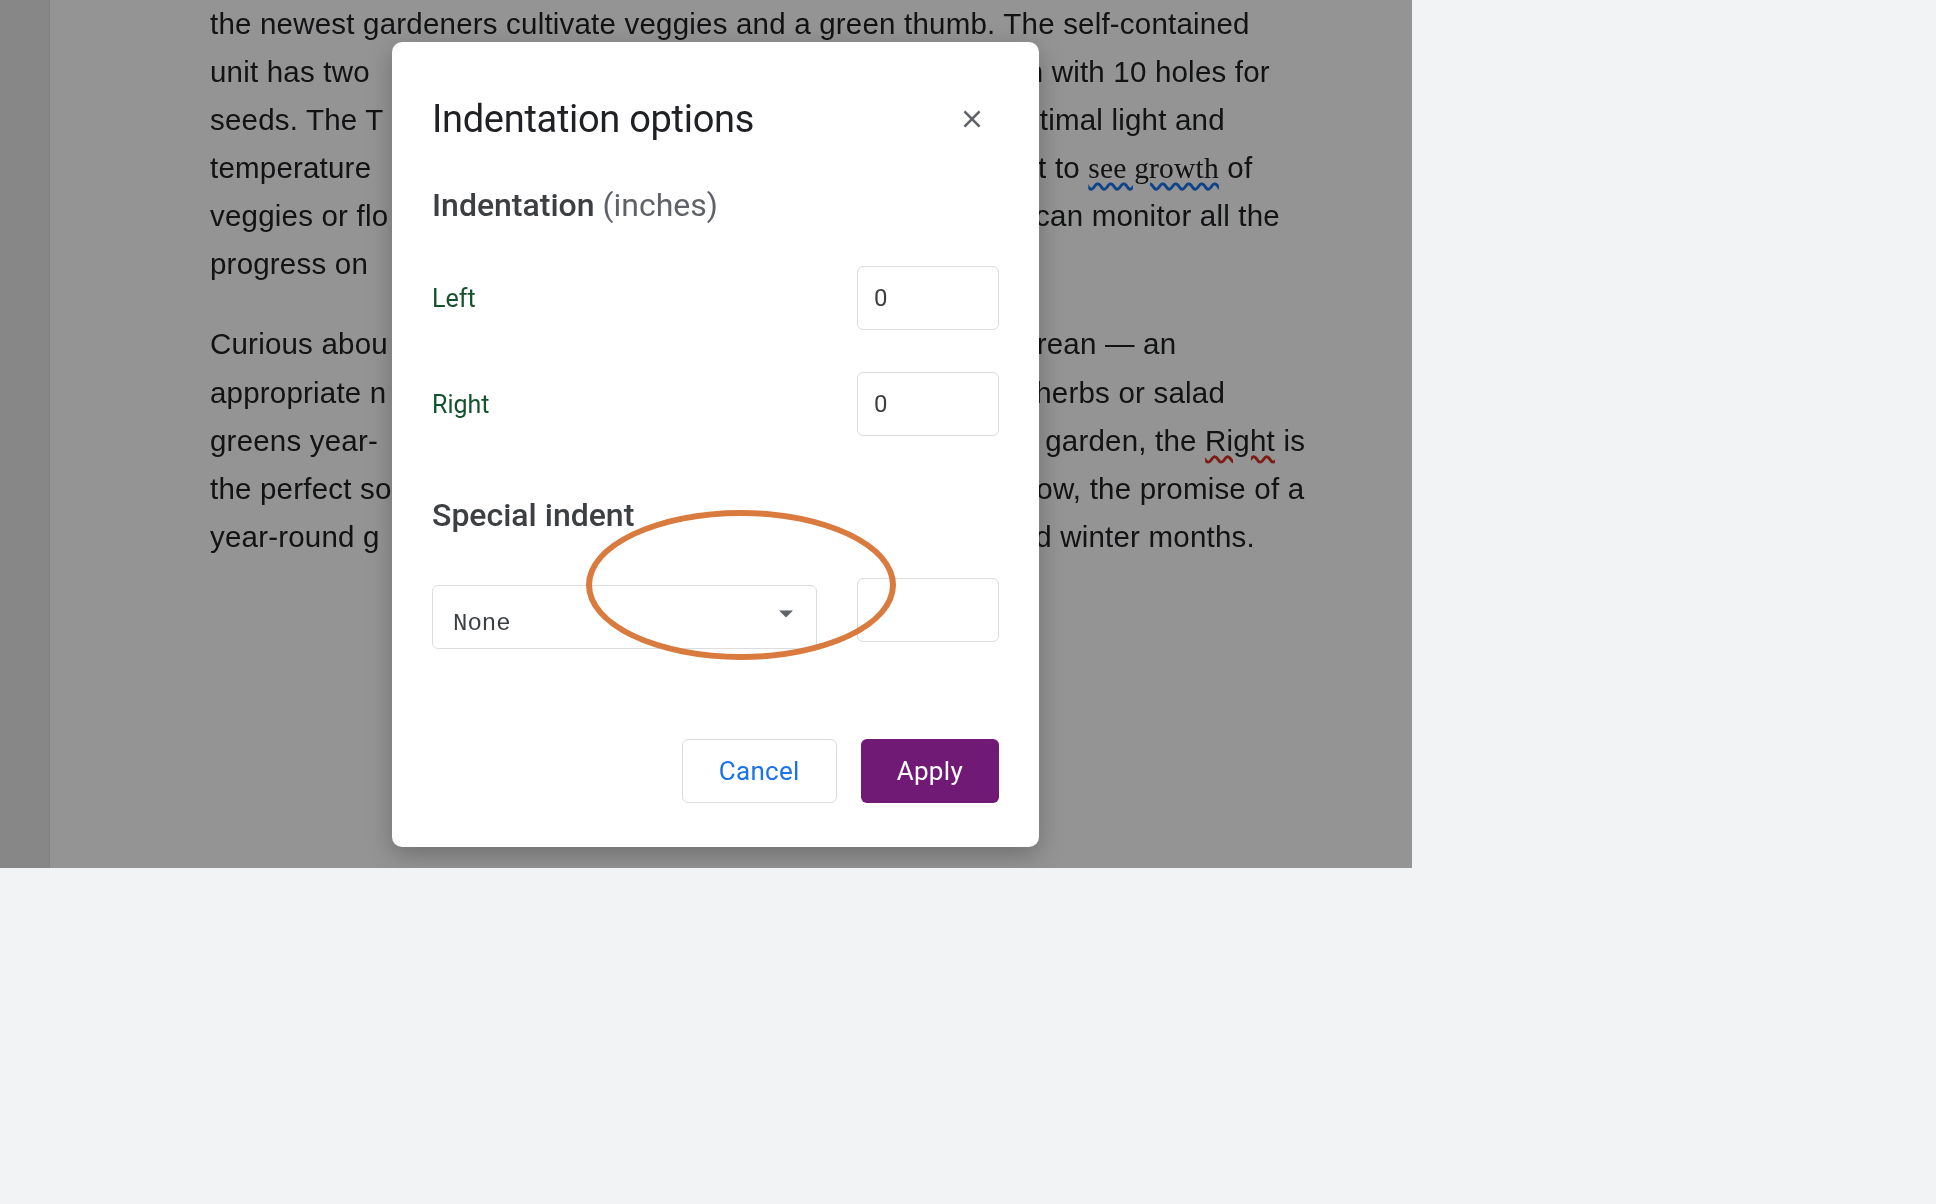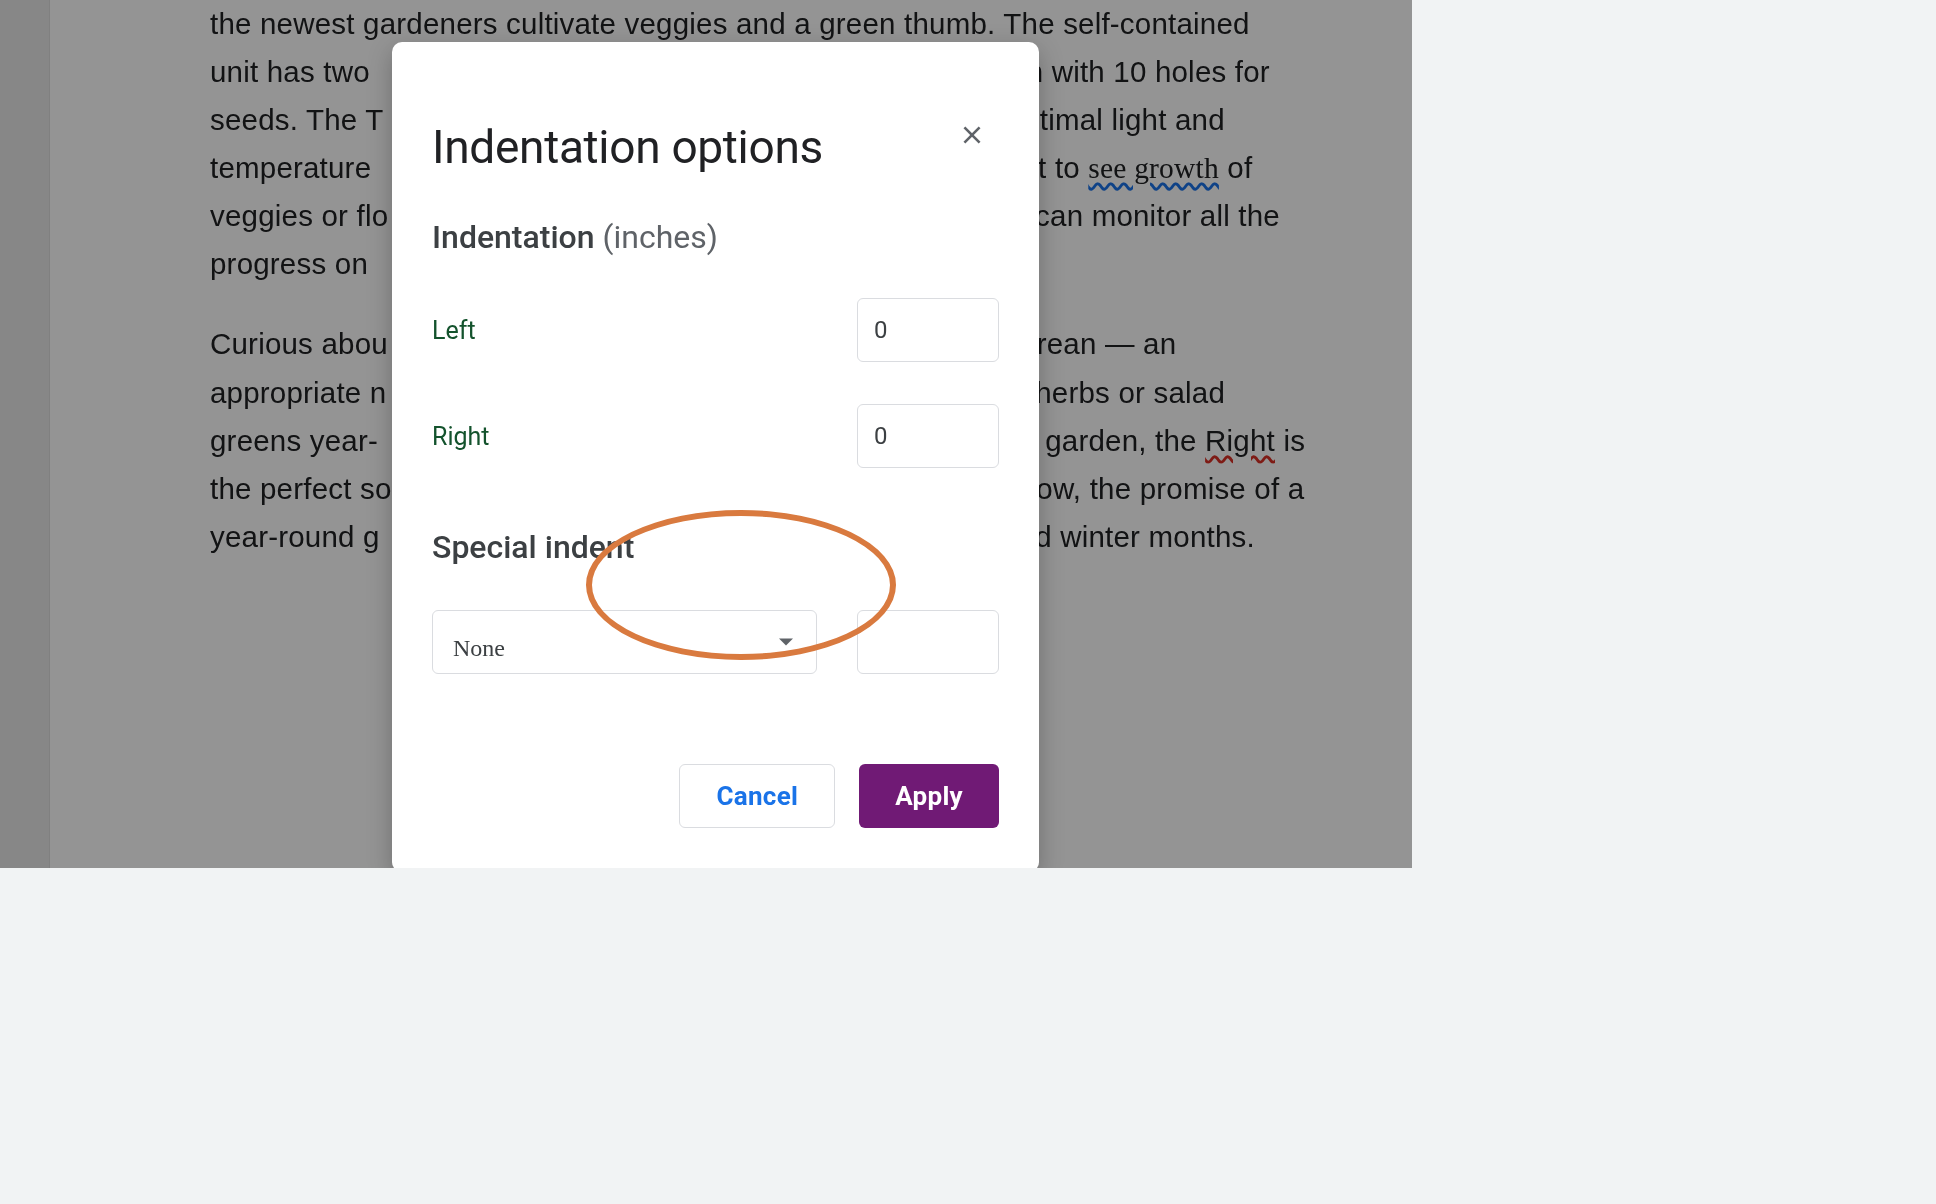--- a/index.html
+++ b/index.html
@@ -65,25 +65,24 @@
       box-shadow: 0 8px 24px rgba(0,0,0,0.25);
       padding: 0;
     }
     .dialog-header {
       display: flex;
       align-items: center;
       justify-content: space-between;
       padding: 54px 44px 0 40px;
     }
     .dialog-title {
-      font-size: 46px;
+      font-size: 38px;
       font-weight: 400;
       color: #202124;
       letter-spacing: -0.3px;
-      margin-top: 24px;
     }
     .close-btn {
       background: none;
       border: none;
       cursor: pointer;
       padding: 10px;
       color: #5f6368;
       display: flex;
       align-items: center;
       justify-content: center;
@@ -146,24 +145,25 @@
       width: 100%;
       height: 64px;
       border: 1px solid #dadce0;
       border-radius: 6px;
       font-size: 24px;
       padding: 12px 40px 0 20px;
       color: #3c4043;
       background: #fff;
       appearance: none;
       cursor: pointer;
-      font-family: Liberation Serif, serif;
+      font-family: Liberation Mono, monospace;
       outline: none;
       display: flex;
       align-items: center;
+      margin-top: 7px;
     }
     .select-caret {
       position: absolute;
       right: 24px;
       top: 50%;
       transform: translateY(-50%);
       pointer-events: none;
       width: 0;
       height: 0;
       border-left: 7px solid transparent;
@@ -185,21 +185,21 @@
       display: flex;
       justify-content: flex-end;
       gap: 24px;
       padding: 90px 40px 44px 40px;
     }
     .btn {
       height: 64px;
       padding: 7px 36px;
       border-radius: 6px;
       font-size: 26px;
-      font-weight: 700;
+      font-weight: 400;
       cursor: pointer;
       font-family: inherit;
       letter-spacing: 0.3px;
     }
     .btn-cancel {
       background: #fff;
       color: #1a73e8;
       border: 1px solid #dadce0;
     }
     .btn-apply {

